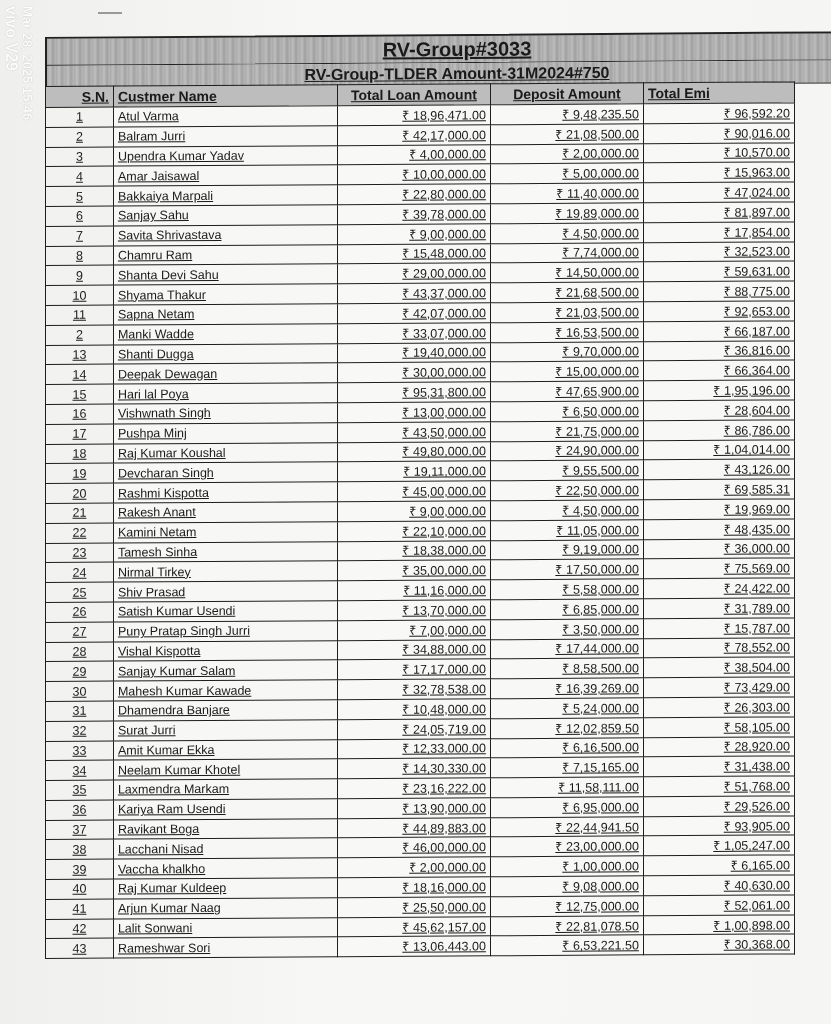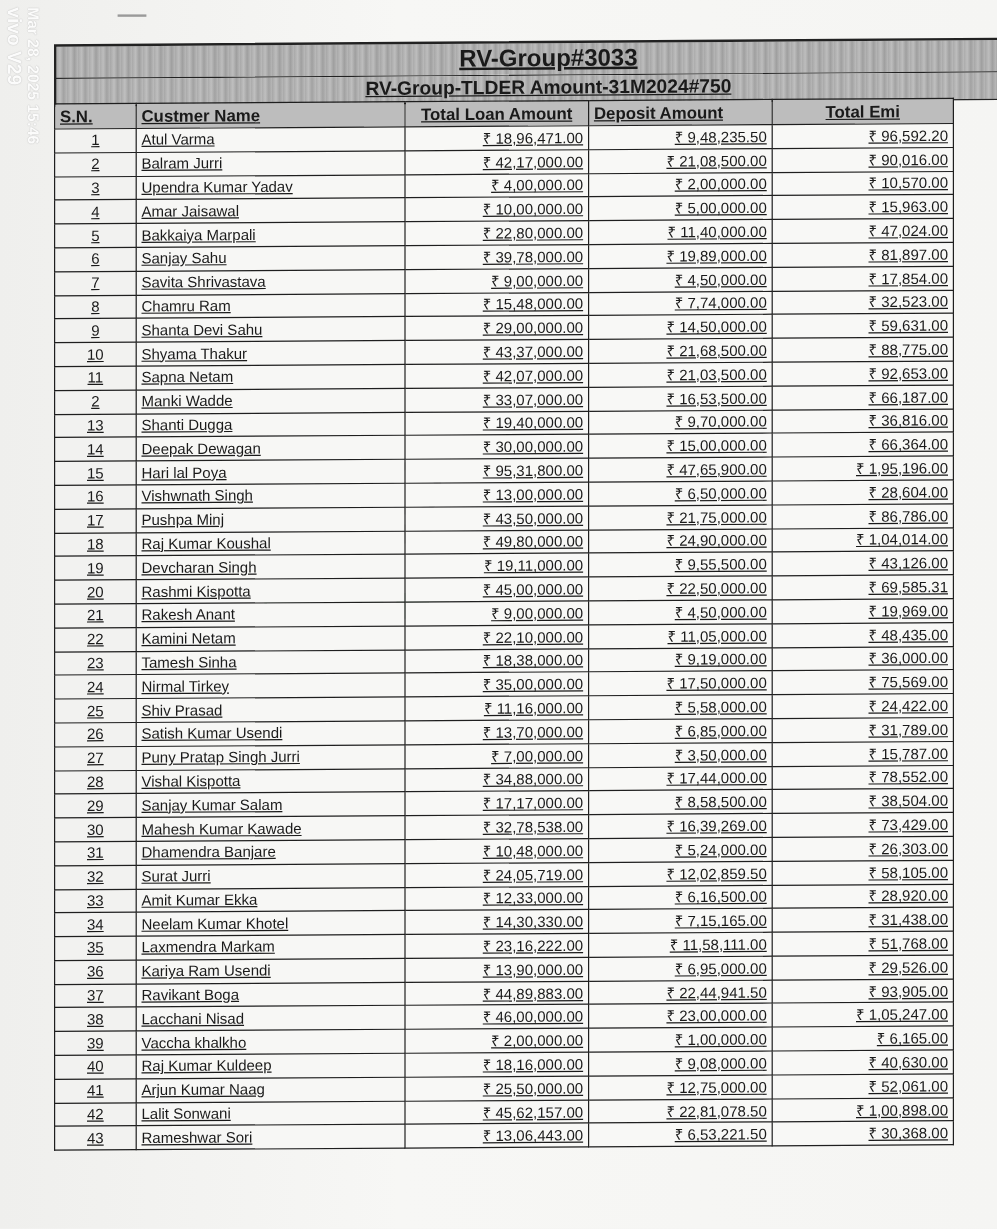--- a/index.html
+++ b/index.html
@@ -50,25 +50,25 @@
     transform:skewY(-0.35deg);
     transform-origin:left top;
   }
   table.loan th, table.loan td {
     border:1.5px solid #1f1f1f;
     font-size:12.5px; height:18.8px; padding:0 4px; white-space:nowrap; overflow:hidden;
   }
   table.loan th {
     background:#bdbdbd; font-weight:bold; font-size:14px; height:20px;
   }
-  th.c-sn { width:58px; text-align:left; }
+  th.c-sn { width:58px; text-align:right; }
   th.c-name { width:212px; text-align:left; }
   th.c-loan { width:142px; text-align:center; }
-  th.c-dep { width:142px; text-align:left; }
-  th.c-emi { width:140px; text-align:center; }
+  th.c-dep { width:142px; text-align:center; }
+  th.c-emi { width:140px; text-align:left; }
   td.sn { text-align:center; background:#f2f2f0; }
   td.name { text-align:left; background:#f7f7f5; }
   td.amt { text-align:right; background:#f8f8f6; }
   .watermark {
     position:absolute; left:205px; top:345px; width:220px; height:200px;
     pointer-events:none; opacity:0.10;
   }
 </style>
 </head>
 <body>

